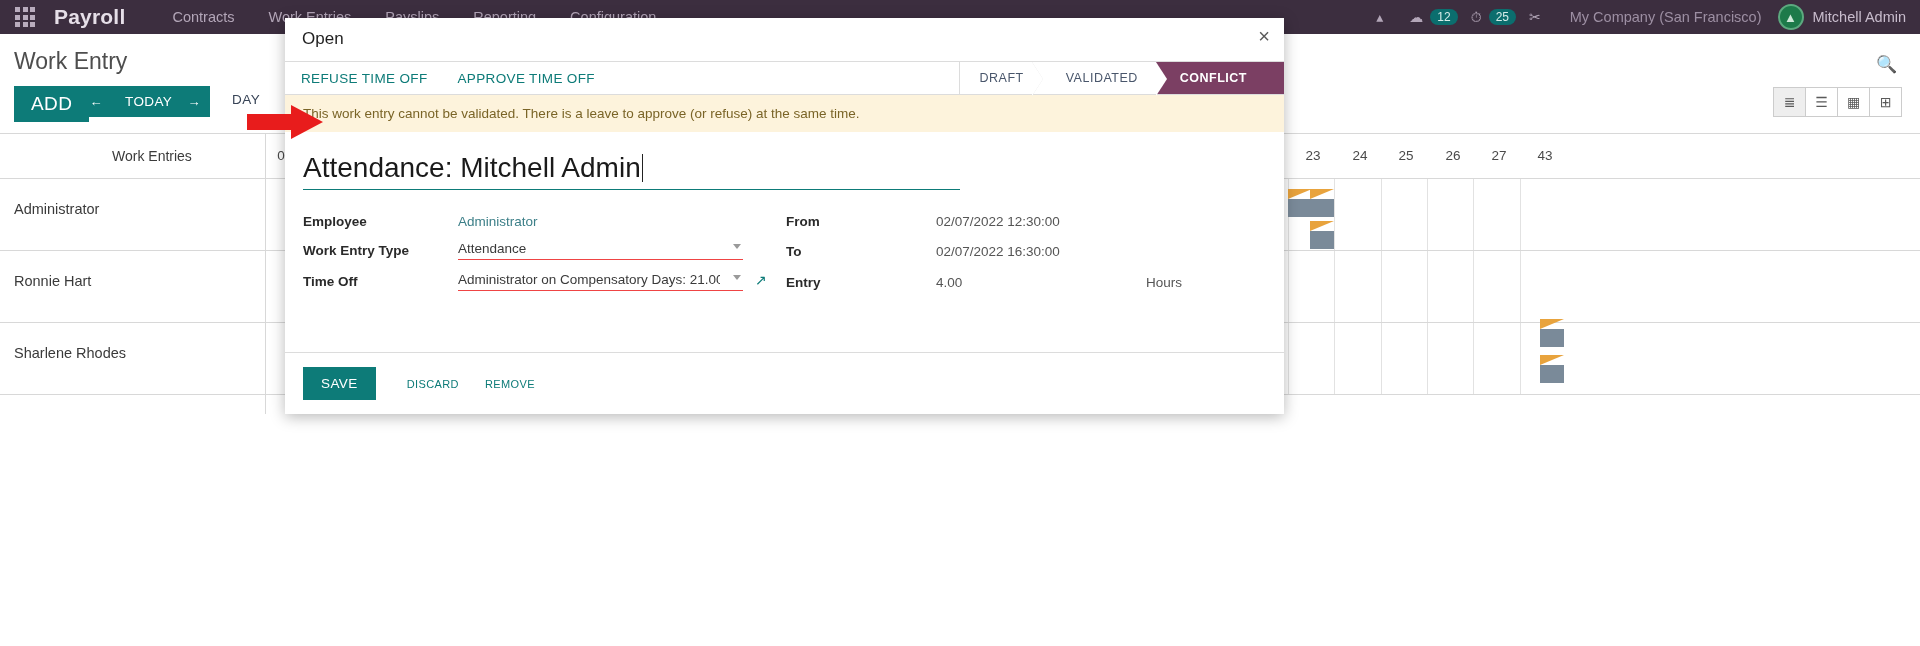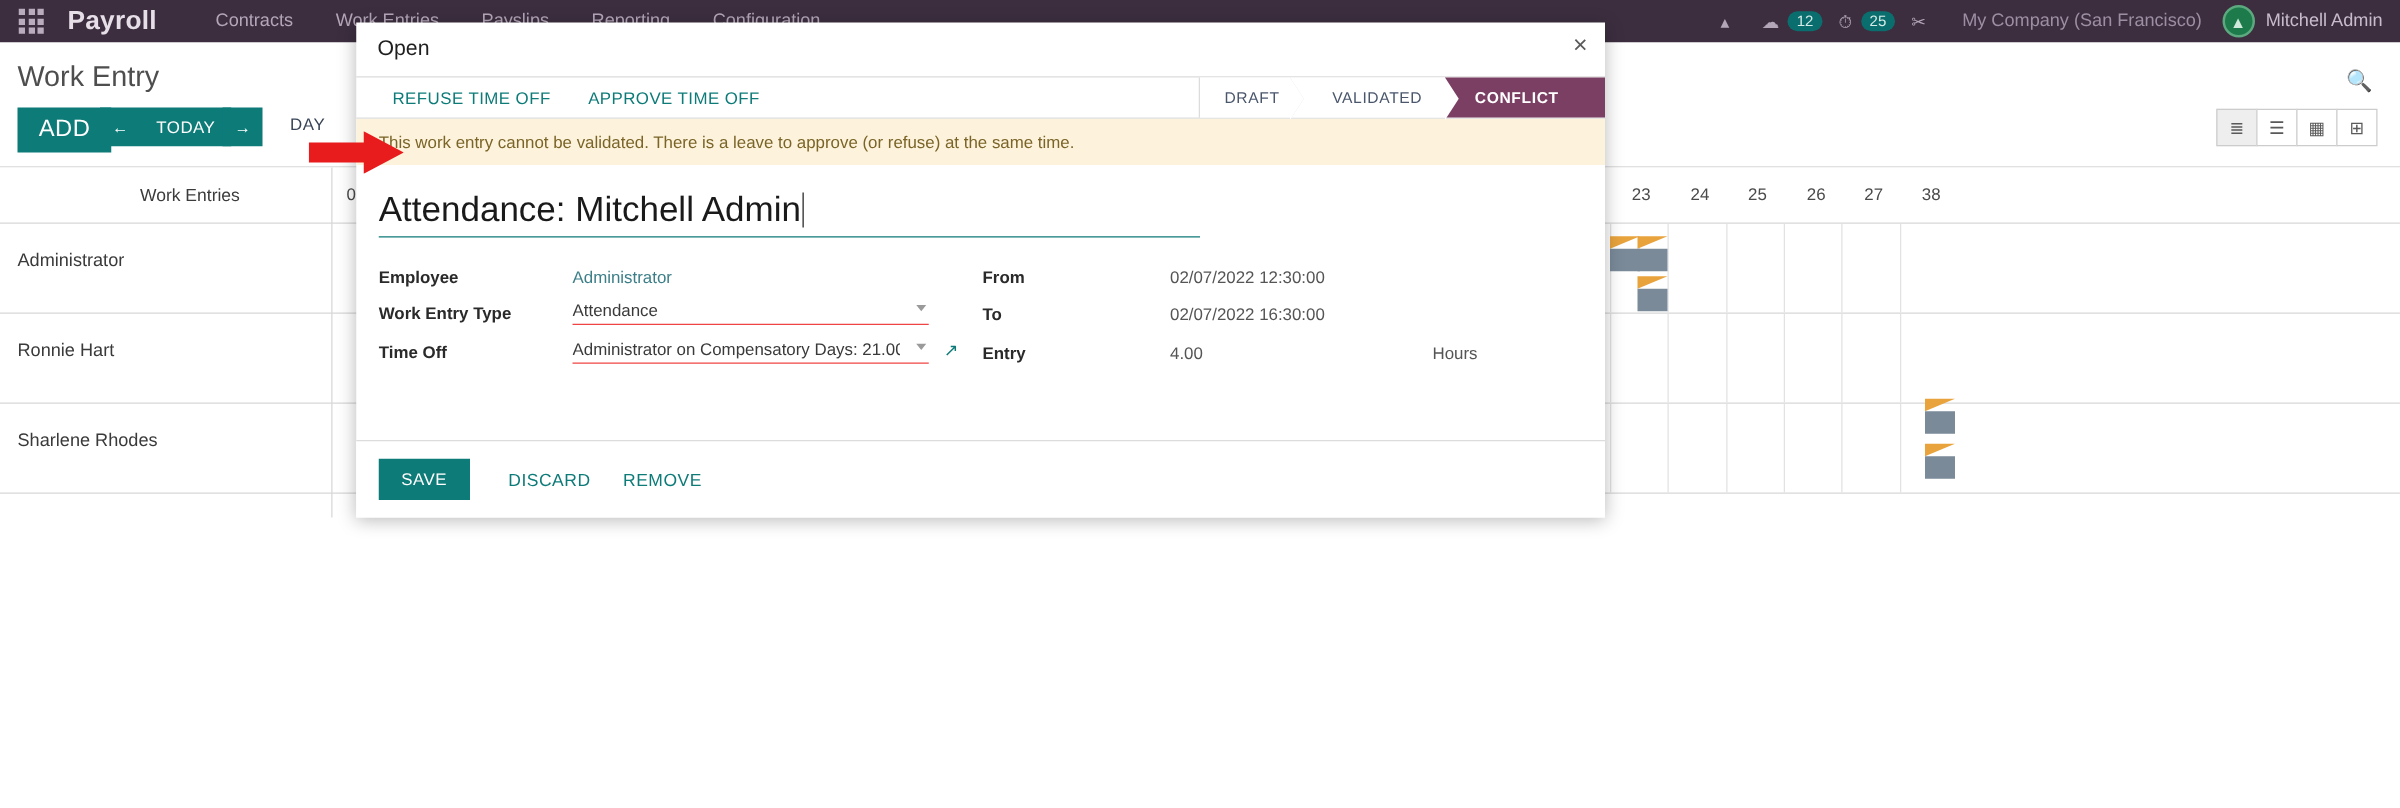--- a/index.html
+++ b/index.html
@@ -149,21 +149,21 @@
   }
   .modal-close {
     position: absolute; right: 14px; top: 8px;
     font-size: 20px; color: #5a5a5a; background: none; border: none;
     cursor: pointer; font-family: inherit; line-height: 1;
   }
   .modal-statusline {
     height: 34px; border-top: 1px solid #dcdcdc; border-bottom: 1px solid #dcdcdc;
     display: flex; align-items: stretch; flex: none; position: relative;
   }
-  .header-buttons { display: flex; align-items: center; padding-left: 29px; gap: 30px; }
+  .header-buttons { display: flex; align-items: center; padding-left: 16px; gap: 30px; }
   .hdr-btn {
     color: #0d7b78; font-size: 13.5px; letter-spacing: .35px;
     background: none; border: none; font-family: inherit; cursor: pointer; padding: 0;
   }
   .statusbar {
     margin-left: auto; display: flex; align-items: stretch;
     border-left: 1px solid #dcdcdc;
   }
   .st {
     position: relative; display: flex; align-items: center;
@@ -238,21 +238,21 @@
     padding: 13px 18px; display: flex; align-items: center; gap: 0;
     background: #fff; height: 62px;
   }
   .btn-save {
     background: #0d7b78; color: #fff; border: none;
     padding: 9px 18px; font-size: 13.5px; letter-spacing: .4px;
     font-family: inherit; cursor: pointer; margin-right: 18px;
   }
   .btn-flat {
     background: none; border: none; color: #0d7b78;
-    font-size: 14px; letter-spacing: .4px; font-family: inherit;
+    font-size: 11px; letter-spacing: .4px; font-family: inherit;
     cursor: pointer; padding: 9px 13px;
   }
 </style>
 </head>
 <body>
 
 <div id="app">
 
   <div class="navbar">
     <div class="apps-grid">
@@ -312,21 +312,21 @@
   <div class="gantt">
     <div class="gantt-head">
       <div class="gantt-head-label">Work Entries</div>
       <div class="day-labels">
         <div class="day-label" style="left:258px">0</div>
         <div class="day-label" style="left:1290px">23</div>
         <div class="day-label" style="left:1337px">24</div>
         <div class="day-label" style="left:1383px">25</div>
         <div class="day-label" style="left:1430px">26</div>
         <div class="day-label" style="left:1476px">27</div>
-        <div class="day-label" style="left:1522px">38</div>
+        <div class="day-label" style="left:1522px">43</div>
       </div>
     </div>
     <div class="gantt-col-sep"></div>
 
     <div class="gantt-rows">
       <div class="g-row">
         <div class="g-row-name">Administrator</div>
         <div class="v-line" style="left:1288px"></div>
           <div class="v-line" style="left:1334px"></div>
         <div class="v-line" style="left:1381px"></div>

